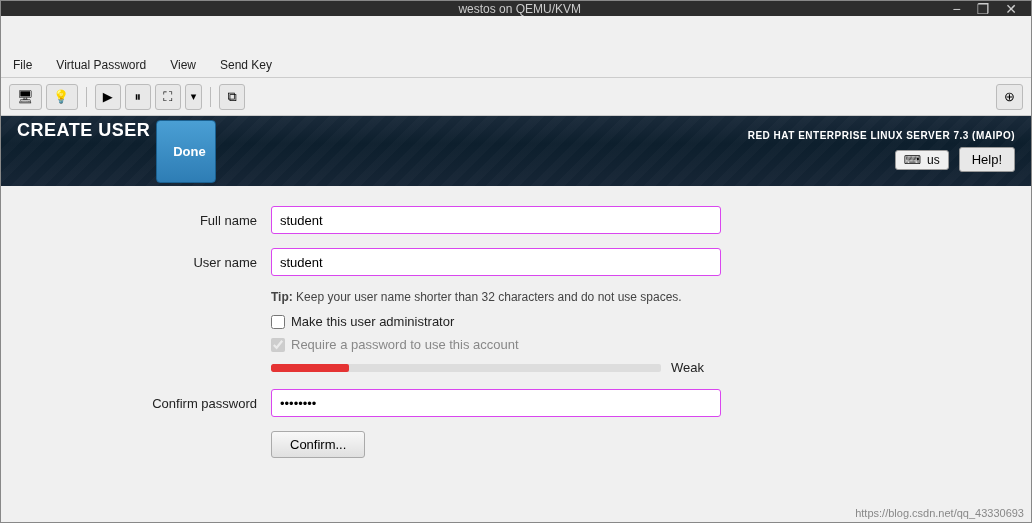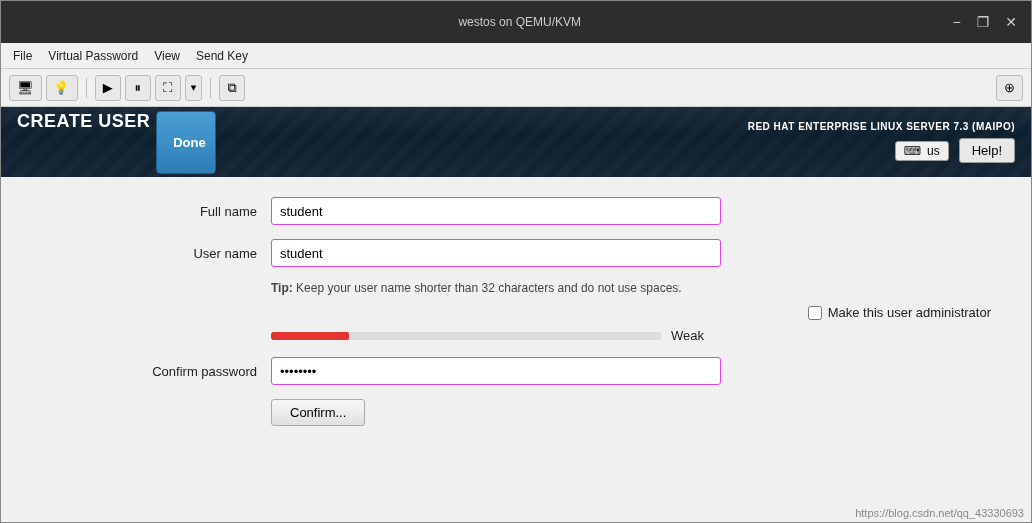--- a/index.html
+++ b/index.html
@@ -9,21 +9,21 @@
       background: #f0f0f0;
       width: 1032px;
       height: 523px;
       overflow: hidden;
       border: 1px solid #888;
     }
 
     
     .title-bar {
       background: #2d2d2d;
-      height: 42px;
+      height: 15px;
       display: flex;
       align-items: center;
       justify-content: space-between;
       padding: 0 10px;
       color: #ccc;
       font-size: 12px;
     }
     .title-bar-title {
       flex: 1;
       text-align: center;
@@ -42,21 +42,22 @@
     }
 
     
     .menu-bar {
       background: #f0f0f0;
       height: 26px;
       display: flex;
       align-items: center;
       padding: 0 8px;
       border-bottom: 1px solid #ccc;
-      gap: 8px;
+      gap: 16px;
+      margin-top: 36px;
     }
     .menu-item {
       font-size: 12px;
       color: #222;
       cursor: pointer;
       padding: 2px 4px;
     }
 
     
     .toolbar {
@@ -223,21 +224,20 @@
       width: 450px;
       font-size: 12px;
       color: #444;
     }
     .tip-text strong { font-weight: bold; }
 
     .checkbox-row {
       display: flex;
       align-items: center;
       margin-bottom: 8px;
-      justify-content: flex-end;
     }
     .checkbox-spacer {
       width: 230px;
     }
     .checkbox-label {
       display: flex;
       align-items: center;
       gap: 6px;
       font-size: 13px;
       color: #222;
@@ -381,20 +381,27 @@
   </div>
 
   <div class="checkbox-row">
     <div class="checkbox-spacer"></div>
     <label class="checkbox-label">
       <input type="checkbox" style="">
       <span>Make this user administrator</span>
     </label>
   </div>
 
+  <div class="checkbox-row">
+    <div class="checkbox-spacer"></div>
+    <label class="checkbox-label disabled">
+      <input type="checkbox" checked="" disabled="" style="">
+      <span>Require a password to use this account</span>
+    </label>
+  </div>
 
 
   <div class="strength-row">
     <div class="strength-spacer"></div>
     <div class="strength-bar-container">
       <div class="strength-bar-fill" style="width: 20%; background-color: #e53333;"></div>
     </div>
     <span class="strength-label">Weak</span>
   </div>
 

